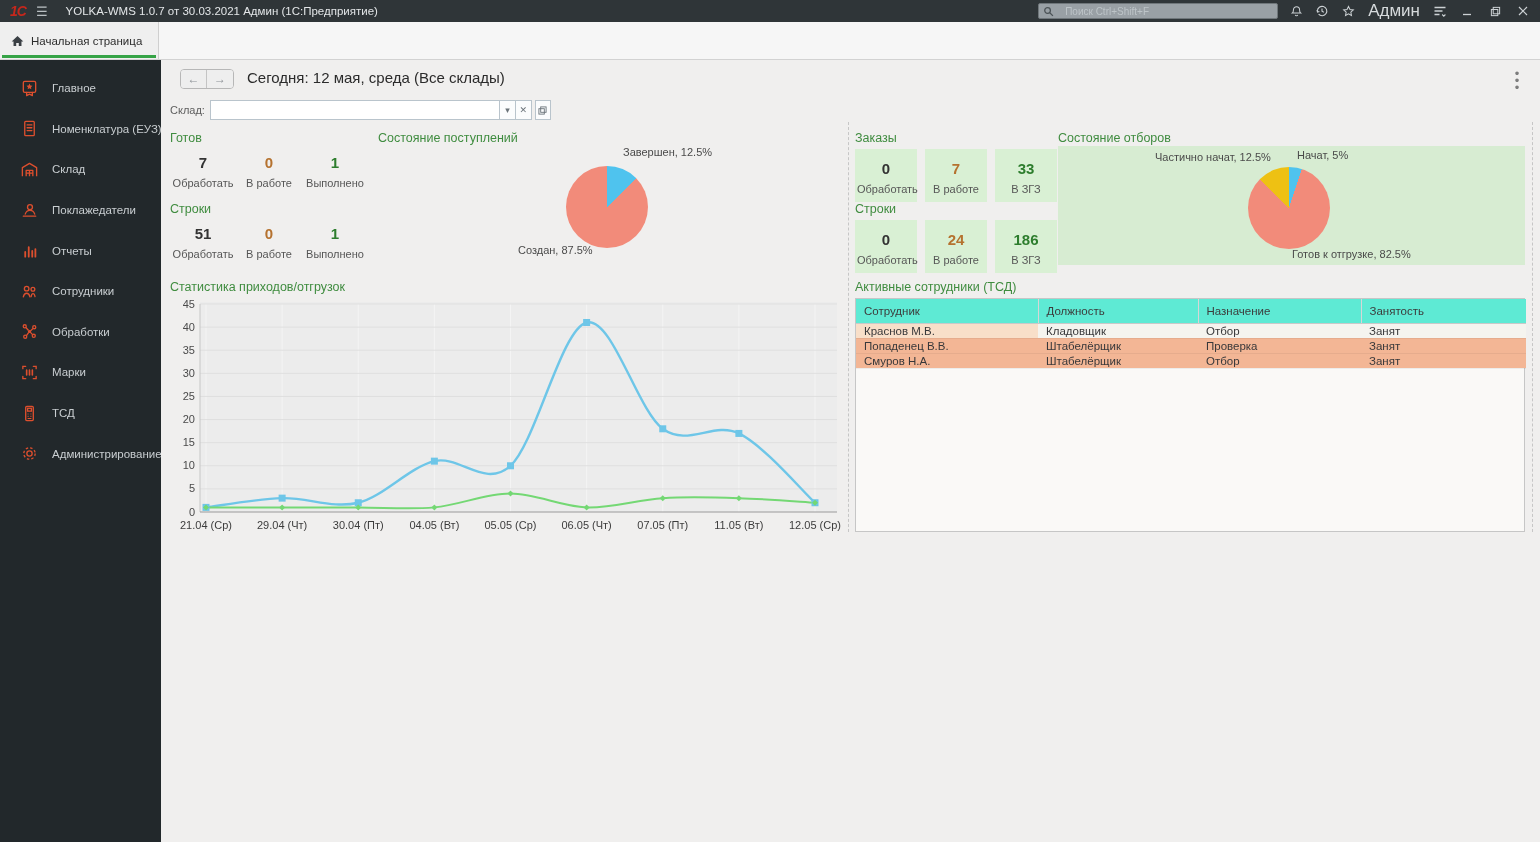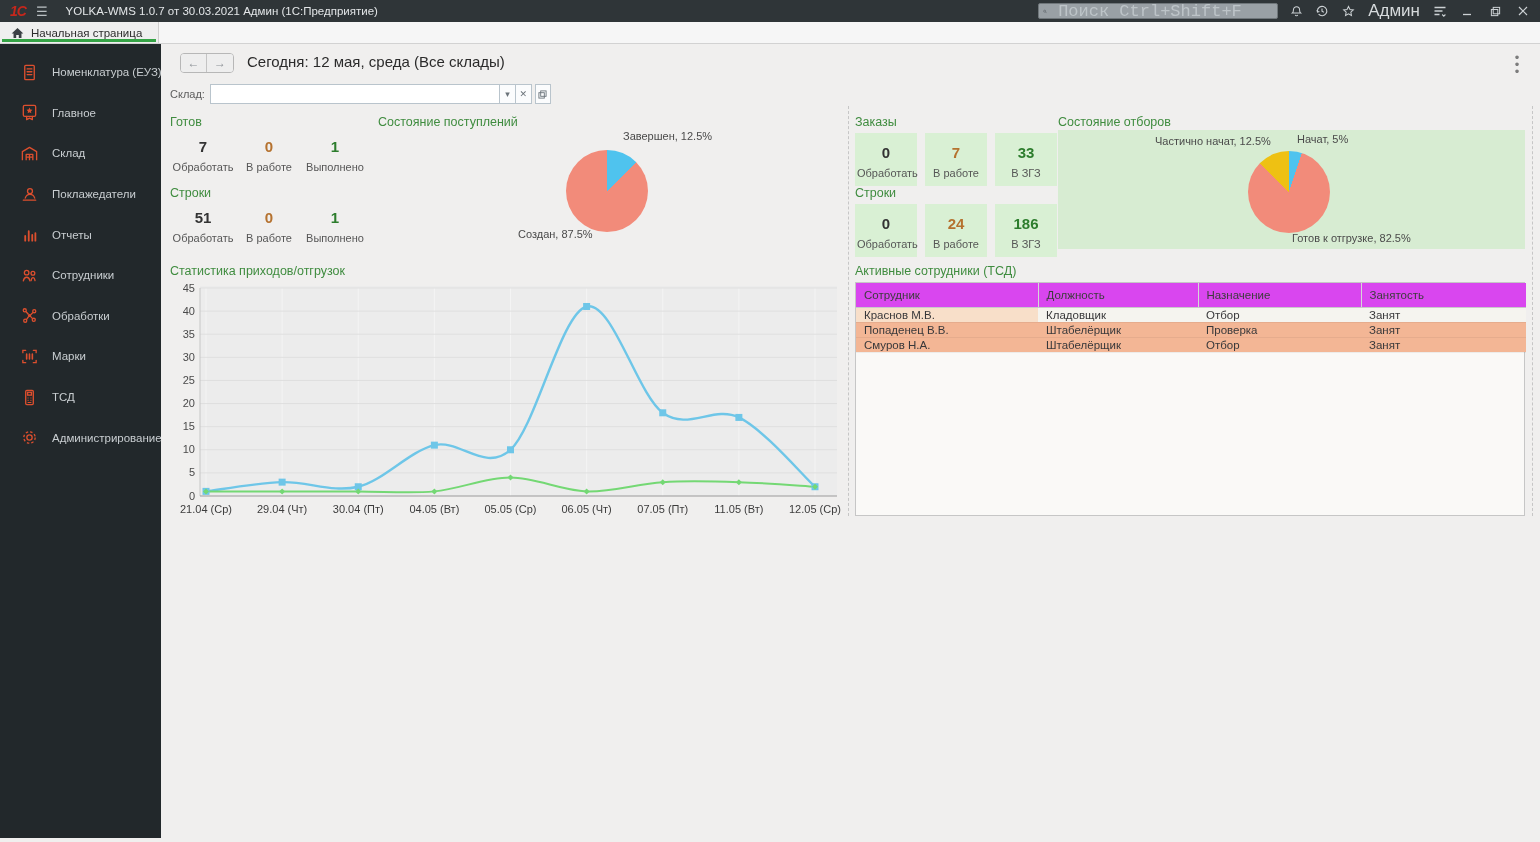--- a/index.html
+++ b/index.html
@@ -5,28 +5,28 @@
   * { margin:0; padding:0; box-sizing:border-box; }
   html,body { width:1540px; height:842px; overflow:hidden; font-family:"Liberation Sans", sans-serif; background:#f0efee; }
 
   
   .topbar { height:22px; background:#2f3538; display:flex; align-items:center; padding:0 8px 0 10px; gap:10px; }
   .logo-1c { color:#c5271c; font-weight:bold; font-style:italic; font-size:14px; letter-spacing:-1px; }
   .burger { color:#b9bfc2; font-size:13px; line-height:1; cursor:pointer; }
   .win-title { color:#e3e6e8; font-size:11.5px; margin-left:8px; white-space:nowrap; }
   .tb-spacer { flex:1; }
   .searchbox { width:240px; height:16px; background:#99a0a5; border:1px solid #6f767a; border-radius:2px; display:flex; align-items:center; padding:0 4px; gap:3px; }
-  .searchbox input { flex:1; background:transparent; border:none; outline:none; font-size:17px; color:#2e3436; font-family:Liberation Mono, monospace;padding-left:8px; }
+  .searchbox input { flex:1; background:transparent; border:none; outline:none; font-size:10px; color:#2e3436; font-family:Liberation Sans, sans-serif;padding-left:8px; }
   .searchbox input::placeholder { color:#bdc4c8; }
   .tb-ic { width:16px; height:16px; display:flex; align-items:center; justify-content:center; color:#ccd1d4; cursor:pointer; }
   .tb-user { color:#d6dadc; font-size:17px; margin:3px 2px; cursor:pointer; }
   .winbtn { width:18px; height:16px; display:flex; align-items:center; justify-content:center; color:#ccd1d4; font-size:11px; cursor:pointer; }
 
   
-  .tabbar { height:22px; background:#e6e6e6; border-bottom:1px solid #d2d2d2; display:flex; align-items:stretch; }
+  .tabbar { height:38px; background:#e6e6e6; border-bottom:1px solid #d2d2d2; display:flex; align-items:stretch; }
   .tab { position:relative; display:flex; align-items:center; gap:7px; padding:0 16px 0 11px; background:#efefef; border-right:1px solid #cfcfcf; cursor:pointer; }
   .tab .green-underline { position:absolute; left:2px; right:2px; bottom:1px; height:3px; background:#35a346; }
   .tab-label { font-size:11.5px; color:#2d2d2d; }
   .tabbar .rest { flex:1; background:#f6f6f6; }
 
   
   .mainrow { display:flex; height:794px; }
   .sidebar { width:161px; background:#22282b; flex:none; padding-top:8px; }
   .sb-item { height:40.6px; display:flex; align-items:center; gap:13px; padding-left:19px; cursor:pointer; }
   .sb-ic { width:20px; height:20px; color:#dd4f2e; flex:none; display:flex; align-items:center; justify-content:center; }
@@ -68,21 +68,21 @@
   .abs { position:absolute; }
 
   
   .pie { width:82px; height:82px; border-radius:50%; }
   .pie-label { position:absolute; font-size:11px; color:#4a4a4a; white-space:nowrap; }
   .pie-panel { background:#d7ecd2; }
 
   
   .emp-table { position:absolute; left:694px; top:238px; width:670px; height:234px; background:#faf9f7; border:1px solid #c6c6c6; border-collapse:collapse; display:block; }
   .emp-table table { width:100%; border-collapse:collapse; table-layout:fixed; }
-  .emp-table th { height:24px; text-align:left; font-weight:normal; font-size:11.5px; color:#3c3c3c; background:#d946ef; border-bottom:1px solid #c9c9c9; border-right:1px solid #d6d6d6; padding:0 8px; }
+  .emp-table th { height:24px; text-align:left; font-weight:normal; font-size:11.5px; color:#3c3c3c; background:#5eead4; border-bottom:1px solid #c9c9c9; border-right:1px solid #d6d6d6; padding:0 8px; }
   .emp-table th:last-child { border-right:none; }
   .emp-table td { height:15px; font-size:11.5px; color:#38383a; padding:0 8px; border-bottom:1px solid rgba(0,0,0,0.05); }
   .emp-table tr.r1 td { background:#f5f4ef; }
   .emp-table tr.r1 td:first-child { background:#f8dfc9; }
   .emp-table tr.busy td { background:#f3b695; }
 
   
   #line-chart { position:absolute; left:9px; top:234px; width:675px; height:250px; }
   #line-chart svg text { font-family:"Liberation Sans",sans-serif; }
 </style>
@@ -154,37 +154,37 @@
   </div>
   <div class="rest"></div>
 </div>
 
 <div class="mainrow">
 
   <nav class="sidebar">
 
     <div class="sb-item">
       <span class="sb-ic">
-        <svg width="19" height="19" viewBox="0 0 20 20" fill="none" stroke="currentColor" stroke-width="1.4" stroke-linecap="round">
-            <rect x="5" y="2.5" width="10" height="15" rx="1"></rect>
-            <path d="M7.5 6.2h5M7.5 9.2h5M7.5 12.2h5"></path>
-          </svg>
-      </span>
-      <span class="sb-label">Номенклатура (ЕУЗ)</span>
-    </div>
-
-    <div class="sb-item">
-      <span class="sb-ic">
         <svg width="19" height="19" viewBox="0 0 20 20" fill="none" stroke="currentColor" stroke-width="1.4" stroke-linecap="round" stroke-linejoin="round">
             <rect x="3.5" y="2.5" width="13" height="11.5" rx="1.5"></rect>
             <path d="M10 4.8l1 2 2.1.3-1.5 1.5.3 2.1-1.9-1-1.9 1 .3-2.1L6.9 7.1 9 6.8z" fill="currentColor" stroke="none"></path>
             <path d="M7 14v3.5l3-1.6 3 1.6V14"></path>
           </svg>
       </span>
       <span class="sb-label">Главное</span>
+    </div>
+
+    <div class="sb-item">
+      <span class="sb-ic">
+        <svg width="19" height="19" viewBox="0 0 20 20" fill="none" stroke="currentColor" stroke-width="1.4" stroke-linecap="round">
+            <rect x="5" y="2.5" width="10" height="15" rx="1"></rect>
+            <path d="M7.5 6.2h5M7.5 9.2h5M7.5 12.2h5"></path>
+          </svg>
+      </span>
+      <span class="sb-label">Номенклатура (ЕУЗ)</span>
     </div>
 
     <div class="sb-item">
       <span class="sb-ic">
         <svg width="19" height="19" viewBox="0 0 20 20" fill="none" stroke="currentColor" stroke-width="1.4" stroke-linejoin="round">
             <path d="M2.5 17V8l7.5-4.5L17.5 8v9"></path>
             <path d="M6.5 17v-6h7v6"></path>
             <path d="M6.5 13.8h7M10 11v6"></path>
           </svg>
       </span>

